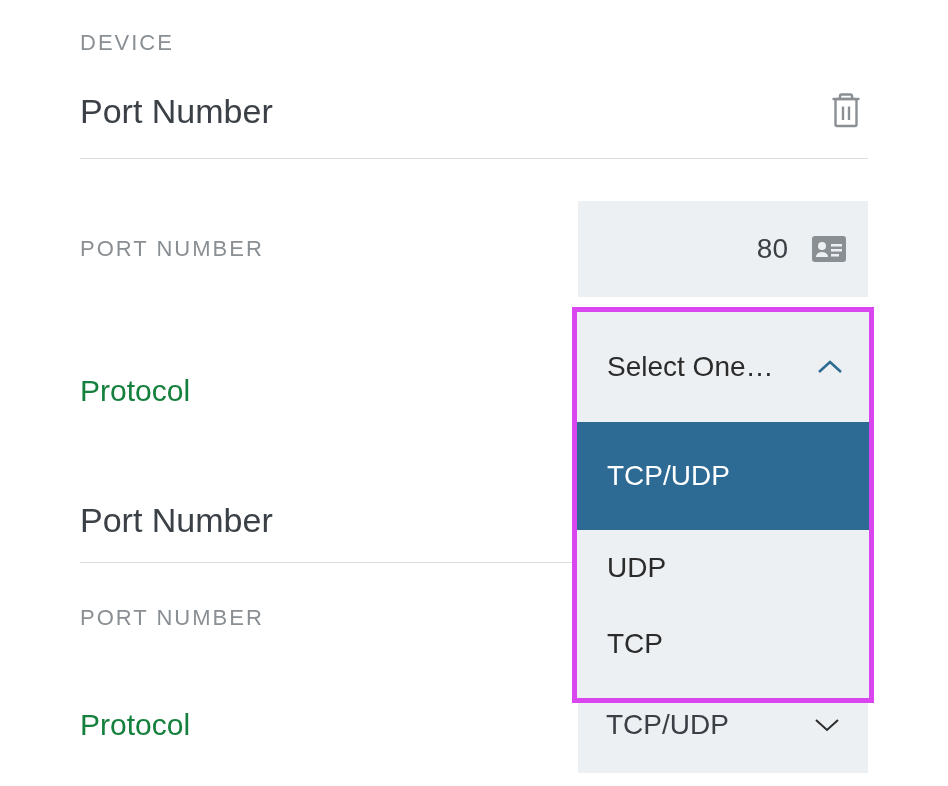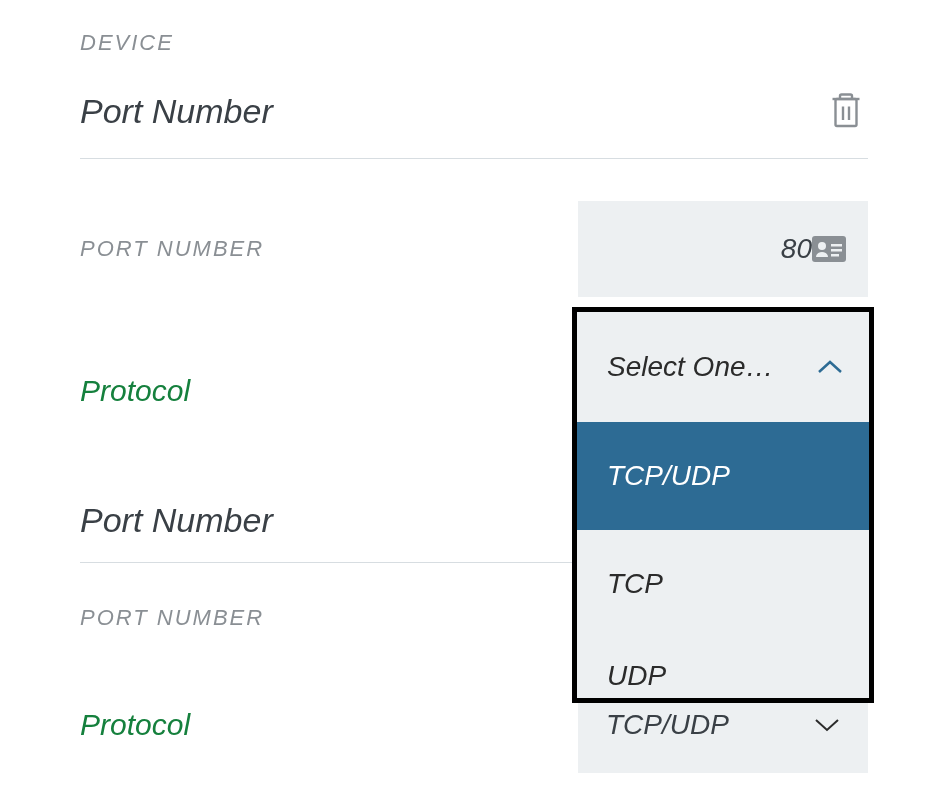--- a/index.html
+++ b/index.html
@@ -4,39 +4,39 @@
   <style>
     * { box-sizing: border-box; margin: 0; padding: 0; }
     body {
       font-family: -apple-system, BlinkMacSystemFont, "Segoe UI", Helvetica, Arial, sans-serif;
       background: #fff;
       width: 948px;
       height: 786px;
       padding: 30px 0 0 0;
       color: #333;
     }
-    .container { padding: 0 80px 0 80px; font-style: italic; }
+    .container { padding: 0 80px 0 80px; }
 
     .device-row { display: flex; align-items: baseline; gap: 30px; margin-bottom: 30px; }
     .device-label { font-size: 22px; letter-spacing: 2px; color: #8a8f94; text-transform: uppercase; }
     .device-name { font-size: 30px; color: #2b2b2b; }
 
     .heading-row { display: flex; justify-content: space-between; align-items: center; border-bottom: 1px solid #d7dde1; padding-bottom: 22px; margin-bottom: 42px; }
     .heading-text { font-size: 34px; color: #3a4046; font-weight: 400; }
     .trash-btn { background: none; border: none; cursor: pointer; padding: 4px; }
 
     .row-pair { display: flex; justify-content: space-between; align-items: center; margin-bottom: 46px; position: relative; }
     .row-label-upper { font-size: 22px; letter-spacing: 2px; color: #8a8f94; text-transform: uppercase; }
     .row-label { font-size: 30px; color: #15803d; font-weight: 400; }
 
-    .value-cell { width: 290px; height: 96px; background: #edf0f2; display: flex; align-items: center; justify-content: flex-end; padding: 0 22px 0 28px; font-size: 28px; color: #3a4046; }
+    .value-cell { width: 290px; height: 96px; background: #edf0f2; display: flex; align-items: center; justify-content: flex-end; gap: 24px; padding: 0 22px 0 28px; font-size: 28px; color: #3a4046; }
 
     .dropdown-cell { width: 290px; height: 96px; background: #edf0f2; display: flex; align-items: center; justify-content: space-between; padding: 0 28px; font-size: 28px; color: #3a4046; cursor: pointer; }
 
-    .dropdown-wrapper { position: absolute; right: -6px; top: -36px; width: 302px; border: 5px solid #000000; background: #edf0f2; z-index: 10; }
+    .dropdown-wrapper { position: absolute; right: -6px; top: -36px; width: 302px; border: 5px solid #d946ef; background: #edf0f2; z-index: 10; }
     .dropdown-head { height: 110px; display: flex; align-items: center; justify-content: space-between; padding: 0 26px 0 30px; font-size: 28px; color: #2b2b2b; }
     .dd-option { height: 108px; display: flex; align-items: center; padding: 0 30px; font-size: 28px; color: #2b2b2b; cursor: pointer; }
     .dd-option.active { background: #2d6b94; color: #fff; }
     .dd-option.last { height: 60px; align-items: flex-start; padding-top: 22px; }
 
     .heading-row-2 { display: flex; justify-content: space-between; align-items: center; border-bottom: 1px solid #d7dde1; padding-bottom: 22px; margin-bottom: 42px; margin-top: 62px; }
 
     svg { display: block; }
 
     .id-icon { flex-shrink: 0; }
@@ -83,22 +83,22 @@
     <div style="width:290px;height:96px;"></div>
 
     <div class="dropdown-wrapper">
       <div class="dropdown-head">
         <span>Select One…</span>
         <svg width="26" height="16" viewBox="0 0 26 16" fill="none" stroke="#2d6b94" stroke-width="2.5">
           <polyline points="2,13 13,3 24,13"></polyline>
         </svg>
       </div>
       <div class="dd-option active">TCP/UDP</div>
+      <div class="dd-option last">UDP</div>
       <div class="dd-option">TCP</div>
-      <div class="dd-option last">UDP</div>
     </div>
   </div>
 
   <div class="heading-row-2">
     <span class="heading-text">Port Number</span>
   </div>
 
   <div class="row-pair">
     <span class="row-label-upper">PORT NUMBER</span>
   </div>

